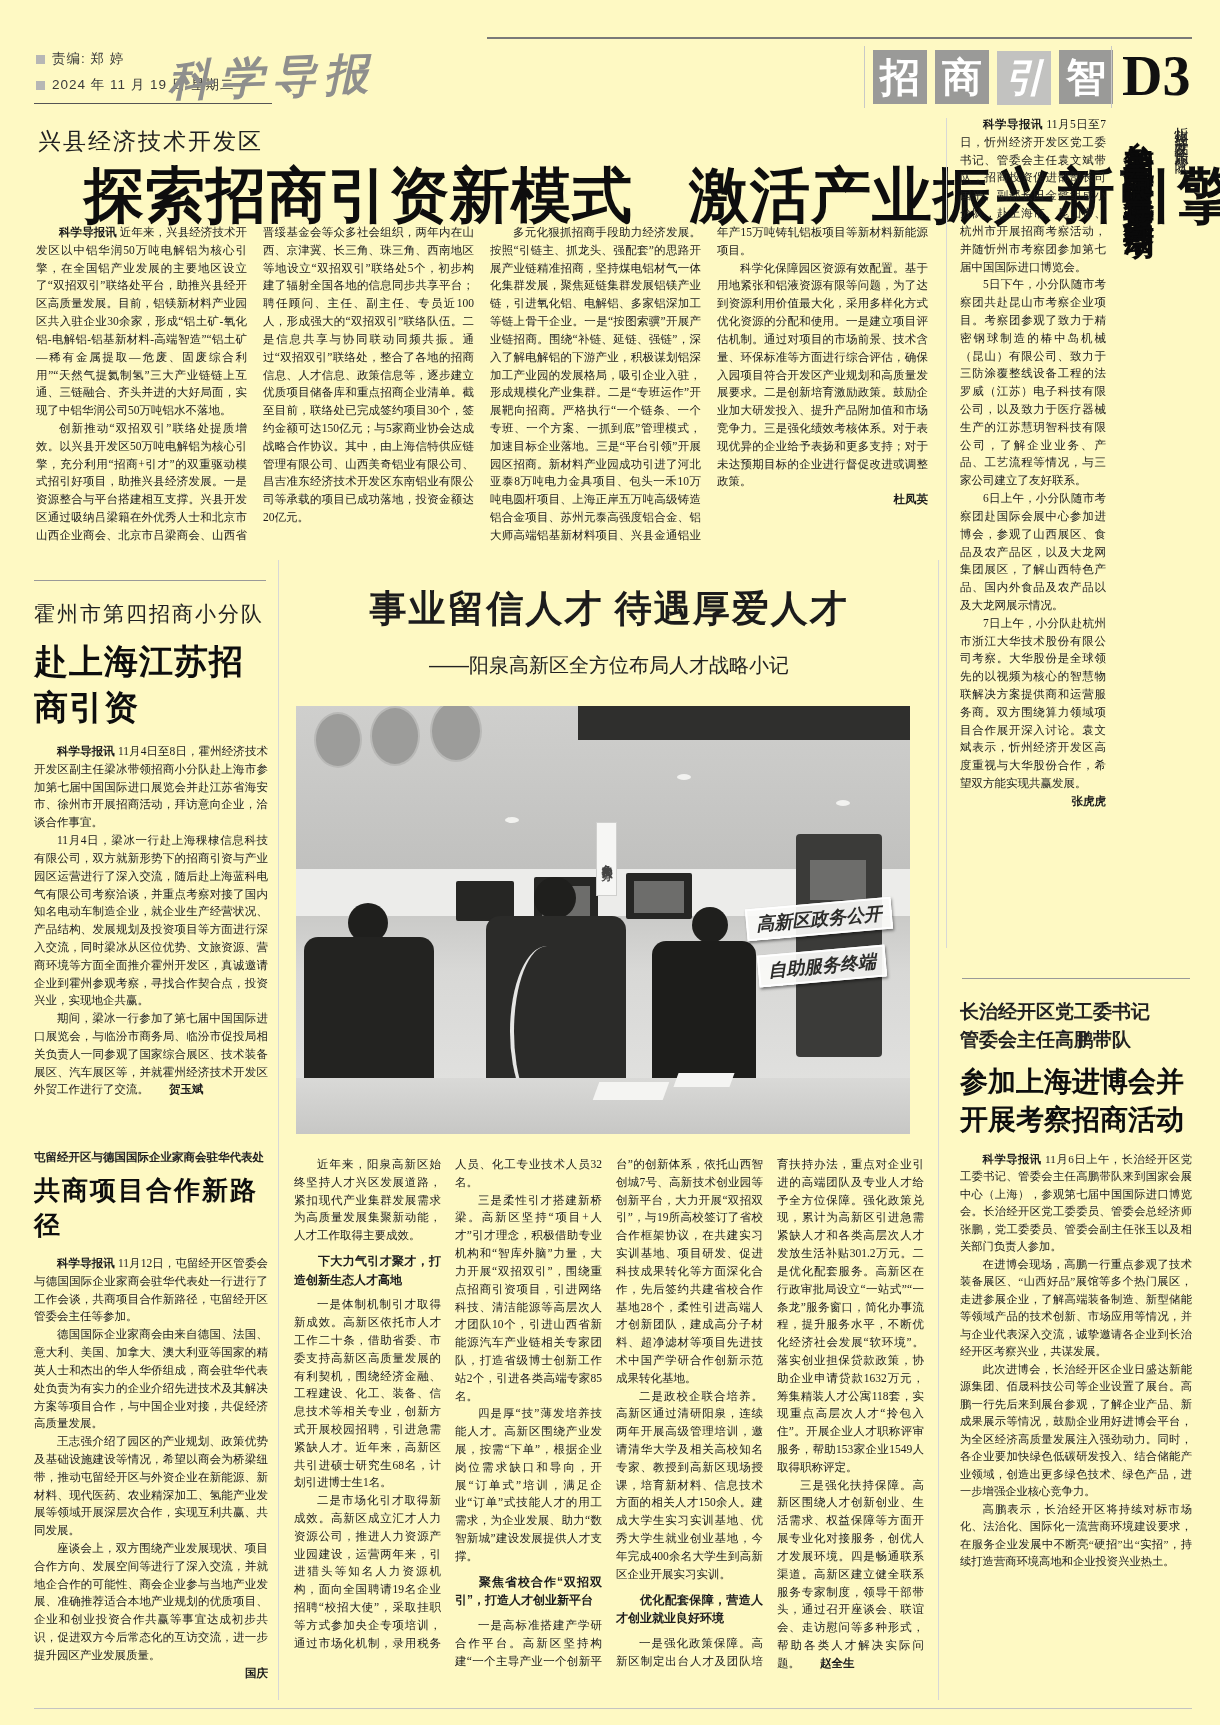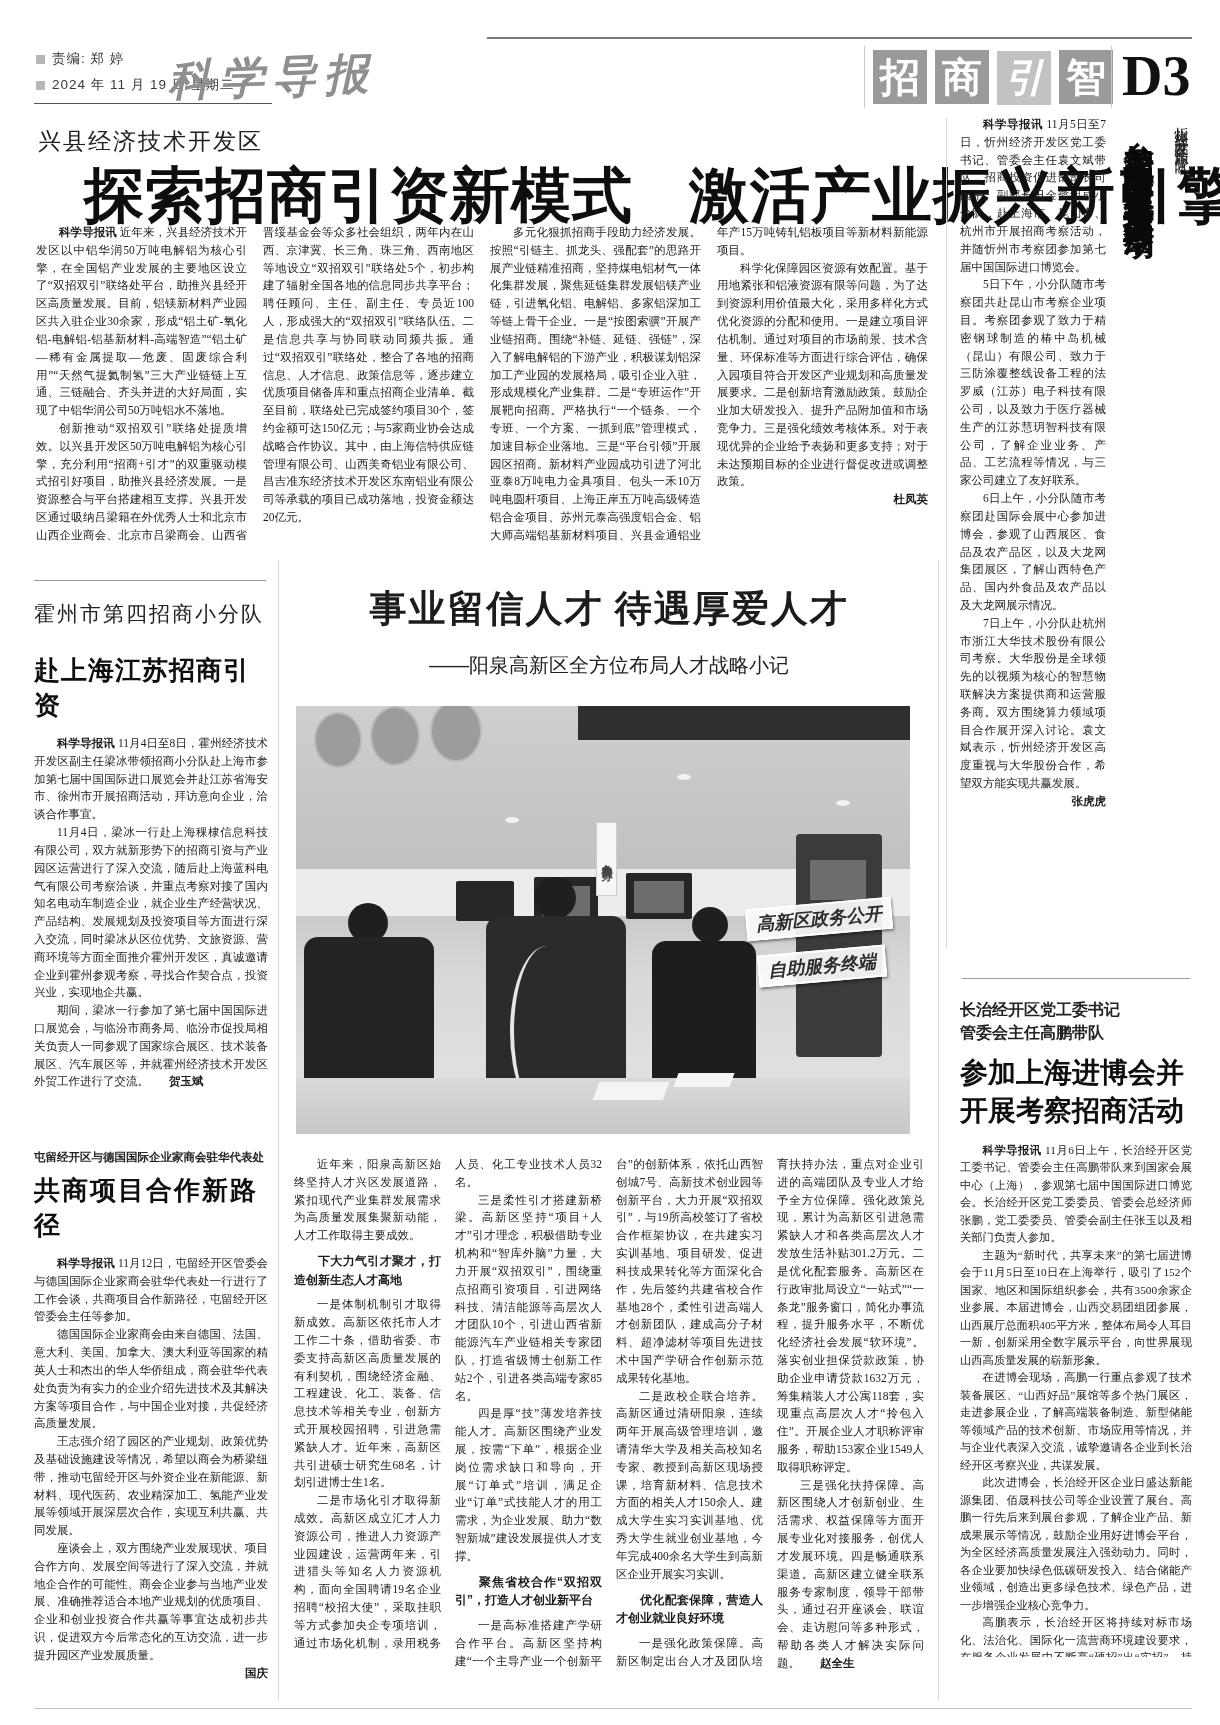--- a/index.html
+++ b/index.html
@@ -1,16 +1,16 @@
 <!DOCTYPE html>
 <html><head>
 <meta charset="utf-8">
 <style>
   html,body{margin:0;padding:0;background:#e9e9e7;}
-  .page{position:relative;width:1220px;height:1725px;margin:0 auto;background:#ffffff;overflow:hidden;
+  .page{position:relative;width:1220px;height:1725px;margin:0 auto;background:#fef9c3;overflow:hidden;
         font-family:"Liberation Serif","DejaVu Serif",serif;color:#1c1c1c;}
   .abs{position:absolute;}
   
   .hdr-line{font-family:"Liberation Sans","DejaVu Sans",sans-serif;font-size:13.5px;color:#3a3a3a;letter-spacing:1px;}
   .sq{display:inline-block;width:9px;height:9px;background:#b7b7b5;margin-right:7px;vertical-align:middle;}
   .hdr-rule{background:#555;height:1px;}
   .logo{font-size:44px;font-weight:bold;font-style:italic;color:#8f8f8d;letter-spacing:8px;transform:rotate(-2deg);
         font-family:"Liberation Serif",serif;}
   .top-rule{background:#7a7a78;height:2px;}
   .badge-box{width:54px;height:54px;background:#9a9a98;color:#fff;font-weight:bold;font-size:40px;line-height:54px;
@@ -103,41 +103,40 @@
     <p><span class="lead">科学导报讯</span>&nbsp;<span>11月5日至7日，忻州经济开发区党工委书记、管委会主任袁文斌带队，招商投资促进部部长司国平、副部长田金鹭组成小分队，赴上海市、昆山市、杭州市开展招商考察活动，并随忻州市考察团参加第七届中国国际进口博览会。</span></p>
     <p>5日下午，小分队随市考察团共赴昆山市考察企业项目。考察团参观了致力于精密钢球制造的椿中岛机械（昆山）有限公司、致力于三防涂覆整线设备工程的法罗威（江苏）电子科技有限公司，以及致力于医疗器械生产的江苏慧玥智科技有限公司，了解企业业务、产品、工艺流程等情况，与三家公司建立了友好联系。</p>
     <p>6日上午，小分队随市考察团赴国际会展中心参加进博会，参观了山西展区、食品及农产品区，以及大龙网集团展区，了解山西特色产品、国内外食品及农产品以及大龙网展示情况。</p>
     <p>7日上午，小分队赴杭州市浙江大华技术股份有限公司考察。大华股份是全球领先的以视频为核心的智慧物联解决方案提供商和运营服务商。双方围绕算力领域项目合作展开深入讨论。袁文斌表示，忻州经济开发区高度重视与大华股份合作，希望双方能实现共赢发展。</p>
     <p class="byline">张虎虎</p>
   </div>
 
   <div class="abs rule-h" style="left:962px;top:978px;width:228px;"></div>
 
   <div class="abs" style="left:960px;top:998px;width:232px;">
-    <div class="kicker" style="font-size:16px;font-weight:bold;line-height:1.45;">
+    <div class="kicker" style="font-size:19px;font-weight:bold;line-height:1.45;">
       <div>长治经开区党工委书记</div>
       <div>管委会主任高鹏带队</div>
     </div>
     <h2 style="font-size:28px;line-height:1.35;margin-top:10px;">
       <div>参加上海进博会并</div>
       <div>开展考察招商活动</div>
     </h2>
     <div class="body-text" style="margin-top:12px;height:515px;font-size:11.3px;">
       <p><span class="lead">科学导报讯</span>&nbsp;<span>11月6日上午，长治经开区党工委书记、管委会主任高鹏带队来到国家会展中心（上海），参观第七届中国国际进口博览会。长治经开区党工委委员、管委会总经济师张鹏，党工委委员、管委会副主任张玉以及相关部门负责人参加。</span></p>
-      <p>主题为“新时代，共享未来”的第七届进博会于11月5日至10日在上海举行，吸引了152个国家、地区和国际组织参会，共有3500余家企业参展。本届进博会，山西交易团组团参展，山西展厅总面积405平方米，整体布局令人耳目一新，创新采用全数字展示平台，向世界展现山西高质量发展的崭新形象。</p>
       <p>在进博会现场，高鹏一行重点参观了技术装备展区、“山西好品”展馆等多个热门展区，走进参展企业，了解高端装备制造、新型储能等领域产品的技术创新、市场应用等情况，并与企业代表深入交流，诚挚邀请各企业到长治经开区考察兴业，共谋发展。</p>
       <p>此次进博会，长治经开区企业日盛达新能源集团、佰晟科技公司等企业设置了展台。高鹏一行先后来到展台参观，了解企业产品、新成果展示等情况，鼓励企业用好进博会平台，为全区经济高质量发展注入强劲动力。同时，各企业要加快绿色低碳研发投入、结合储能产业领域，创造出更多绿色技术、绿色产品，进一步增强企业核心竞争力。</p>
       <p><span>高鹏表示，长治经开区将持续对标市场化、法治化、国际化一流营商环境建设要求，在服务企业发展中不断亮“硬招”出“实招”，持续打造营商环境高地和企业投资兴业热土。</span></p>
     </div>
   </div>
 
   <div class="abs rule-h" style="left:34px;top:580px;width:232px;"></div>
   <div class="abs" style="left:34px;top:600px;width:234px;">
     <div class="kicker" style="font-size:21px;letter-spacing:2px;">霍州市第四招商小分队</div>
-    <h2 style="font-size:26px;margin-top:25px;letter-spacing:1px;">赴上海江苏招商引资</h2>
+    <h2 style="font-size:34px;margin-top:11px;letter-spacing:1px;">赴上海江苏招商引资</h2>
     <div class="body-text" style="margin-top:12px;height:420px;">
       <p><span class="lead">科学导报讯</span>&nbsp;<span>11月4日至8日，霍州经济技术开发区副主任梁冰带领招商小分队赴上海市参加第七届中国国际进口展览会并赴江苏省海安市、徐州市开展招商活动，拜访意向企业，洽谈合作事宜。</span></p>
       <p>11月4日，梁冰一行赴上海稞棣信息科技有限公司，双方就新形势下的招商引资与产业园区运营进行了深入交流，随后赴上海蓝科电气有限公司考察洽谈，并重点考察对接了国内知名电动车制造企业，就企业生产经营状况、产品结构、发展规划及投资项目等方面进行深入交流，同时梁冰从区位优势、文旅资源、营商环境等方面全面推介霍州开发区，真诚邀请企业到霍州参观考察，寻找合作契合点，投资兴业，实现地企共赢。</p>
       <p><span>期间，梁冰一行参加了第七届中国国际进口展览会，与临汾市商务局、临汾市促投局相关负责人一同参观了国家综合展区、技术装备展区、汽车展区等，并就霍州经济技术开发区外贸工作进行了交流。</span><span class="inline-byline">贺玉斌</span></p>
     </div>
   </div>
 
   <div class="abs" style="left:34px;top:1150px;width:234px;">
     <div class="kicker" style="font-size:11.5px;font-weight:bold;white-space:nowrap;">屯留经开区与德国国际企业家商会驻华代表处</div>
     <h2 style="font-size:26px;margin-top:8px;letter-spacing:2px;">共商项目合作新路径</h2>

